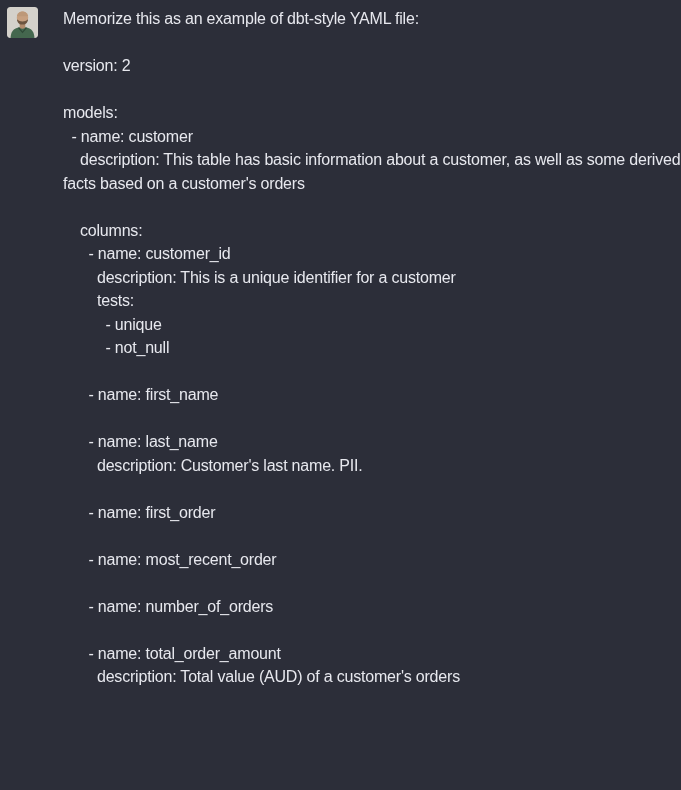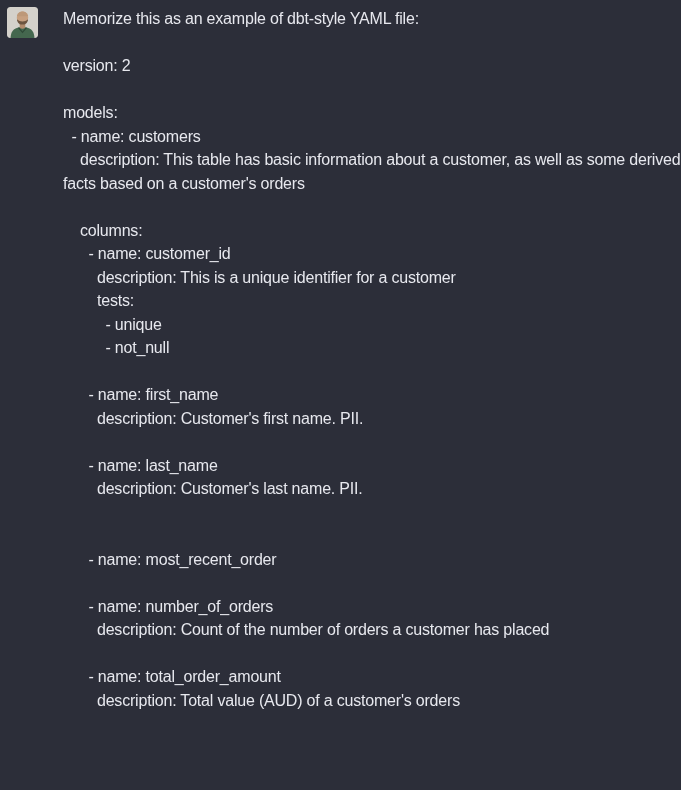--- a/index.html
+++ b/index.html
@@ -75,41 +75,40 @@
         </g>
       </svg>
     </div>
 
     <div class="message-content" style="color: rgb(231, 232, 238);">
         <div class="line">Memorize this as an example of dbt-style YAML file:</div>
         <div class="line"></div>
         <div class="line">version: 2</div>
         <div class="line"></div>
         <div class="line">models:</div>
-        <div class="line">  - name: customers</div>
+        <div class="line">  - name: customer</div>
         <div class="line">    description: This table has basic information about a customer, as well as some derived</div>
         <div class="line">facts based on a customer's orders</div>
         <div class="line"></div>
         <div class="line">    columns:</div>
         <div class="line">      - name: customer_id</div>
         <div class="line">        description: This is a unique identifier for a customer</div>
         <div class="line">        tests:</div>
         <div class="line">          - unique</div>
         <div class="line">          - not_null</div>
         <div class="line"></div>
         <div class="line">      - name: first_name</div>
-        <div class="line">        description: Customer's first name. PII.</div>
         <div class="line"></div>
         <div class="line">      - name: last_name</div>
         <div class="line">        description: Customer's last name. PII.</div>
         <div class="line"></div>
+        <div class="line">      - name: first_order</div>
         <div class="line"></div>
         <div class="line">      - name: most_recent_order</div>
         <div class="line"></div>
         <div class="line">      - name: number_of_orders</div>
-        <div class="line">        description: Count of the number of orders a customer has placed</div>
         <div class="line"></div>
         <div class="line">      - name: total_order_amount</div>
         <div class="line">        description: Total value (AUD) of a customer's orders</div>
       </div>
 
   </div>
 </div>
 
 </body></html>

